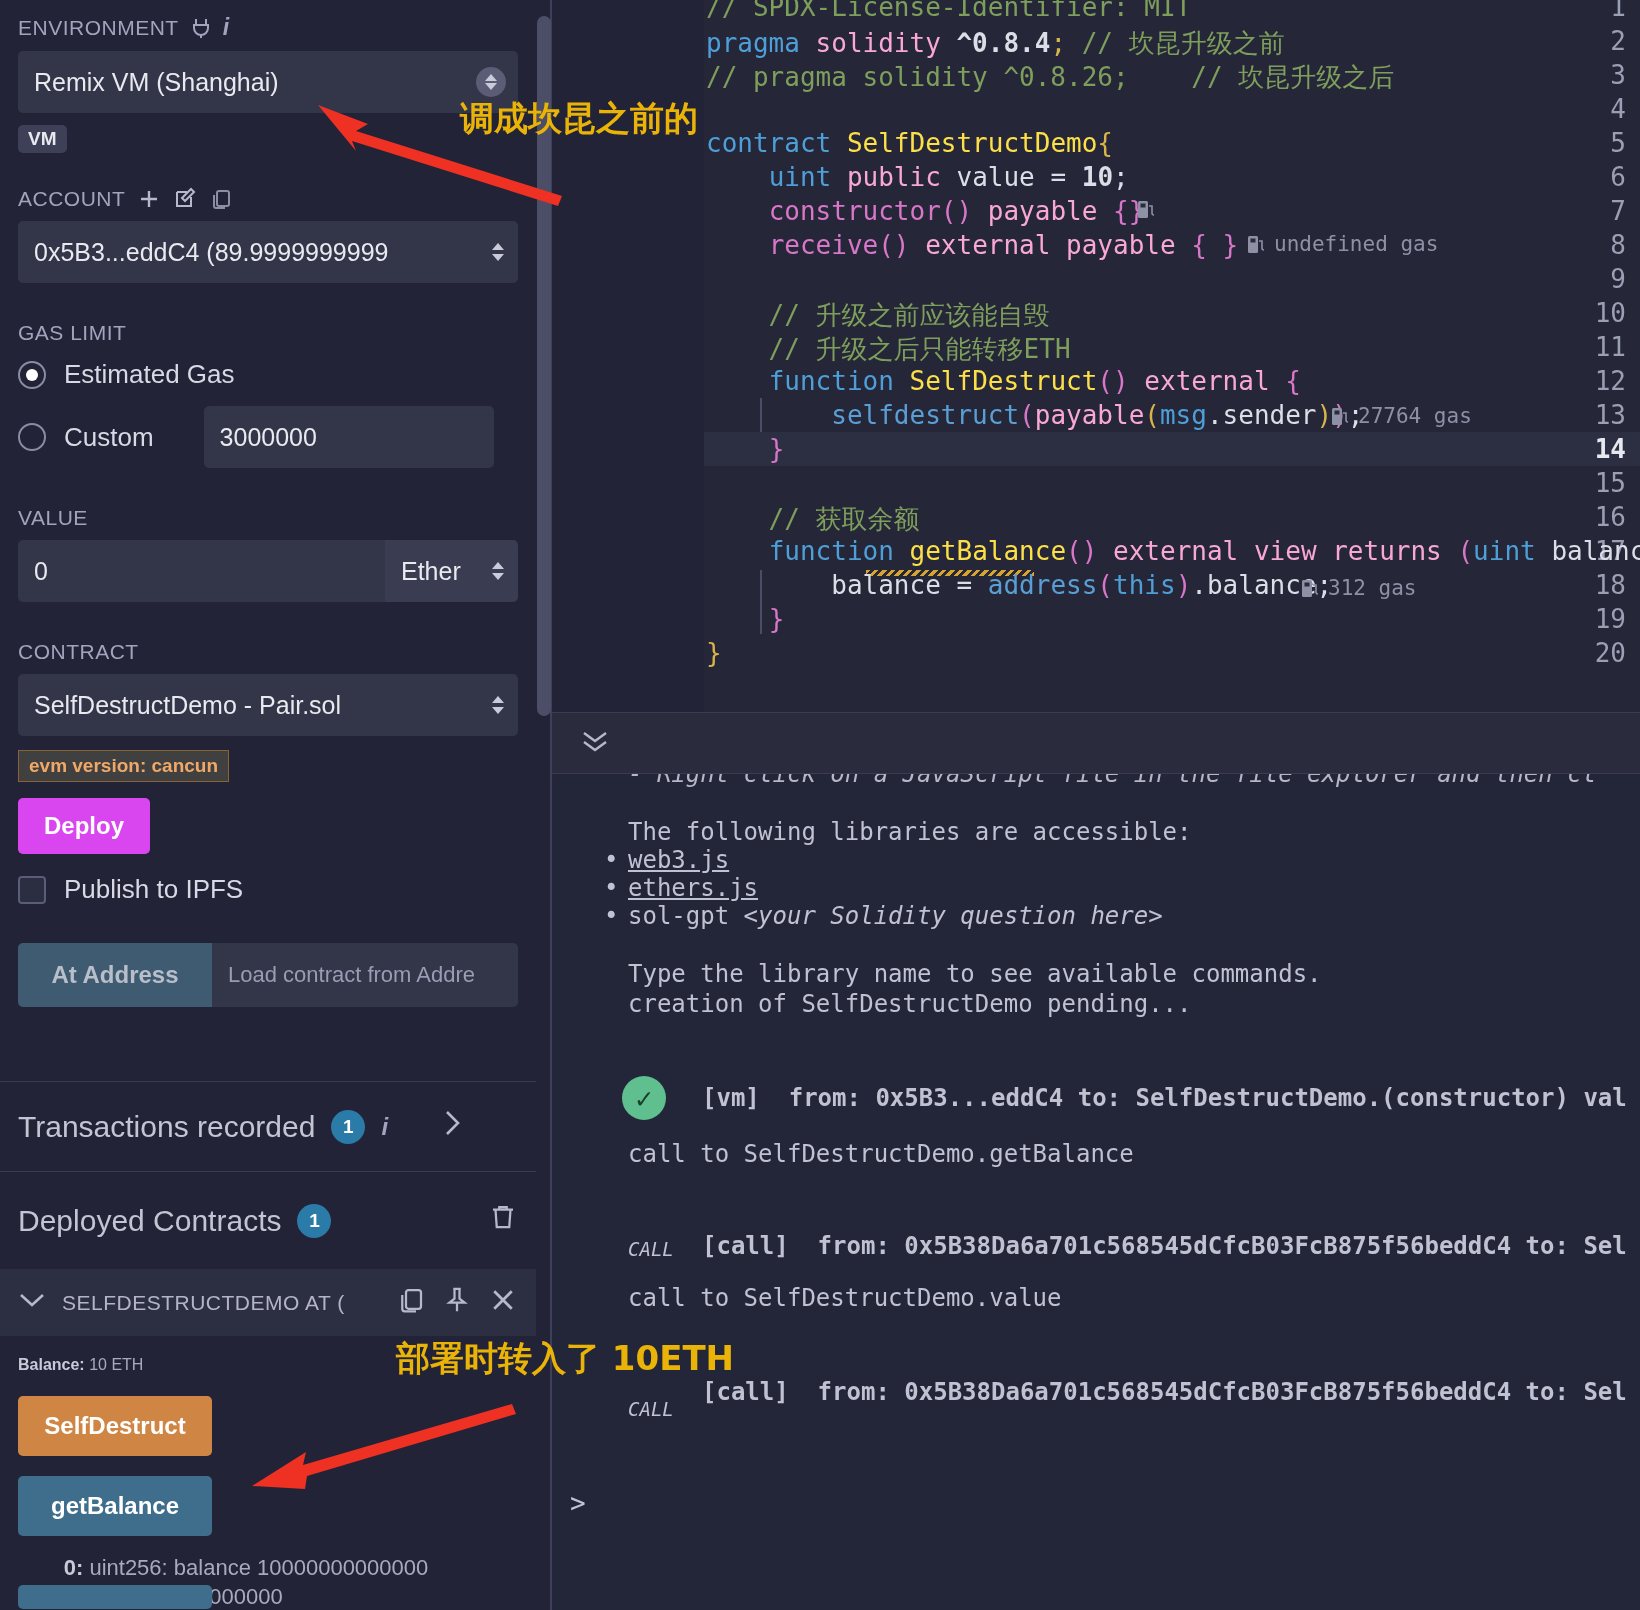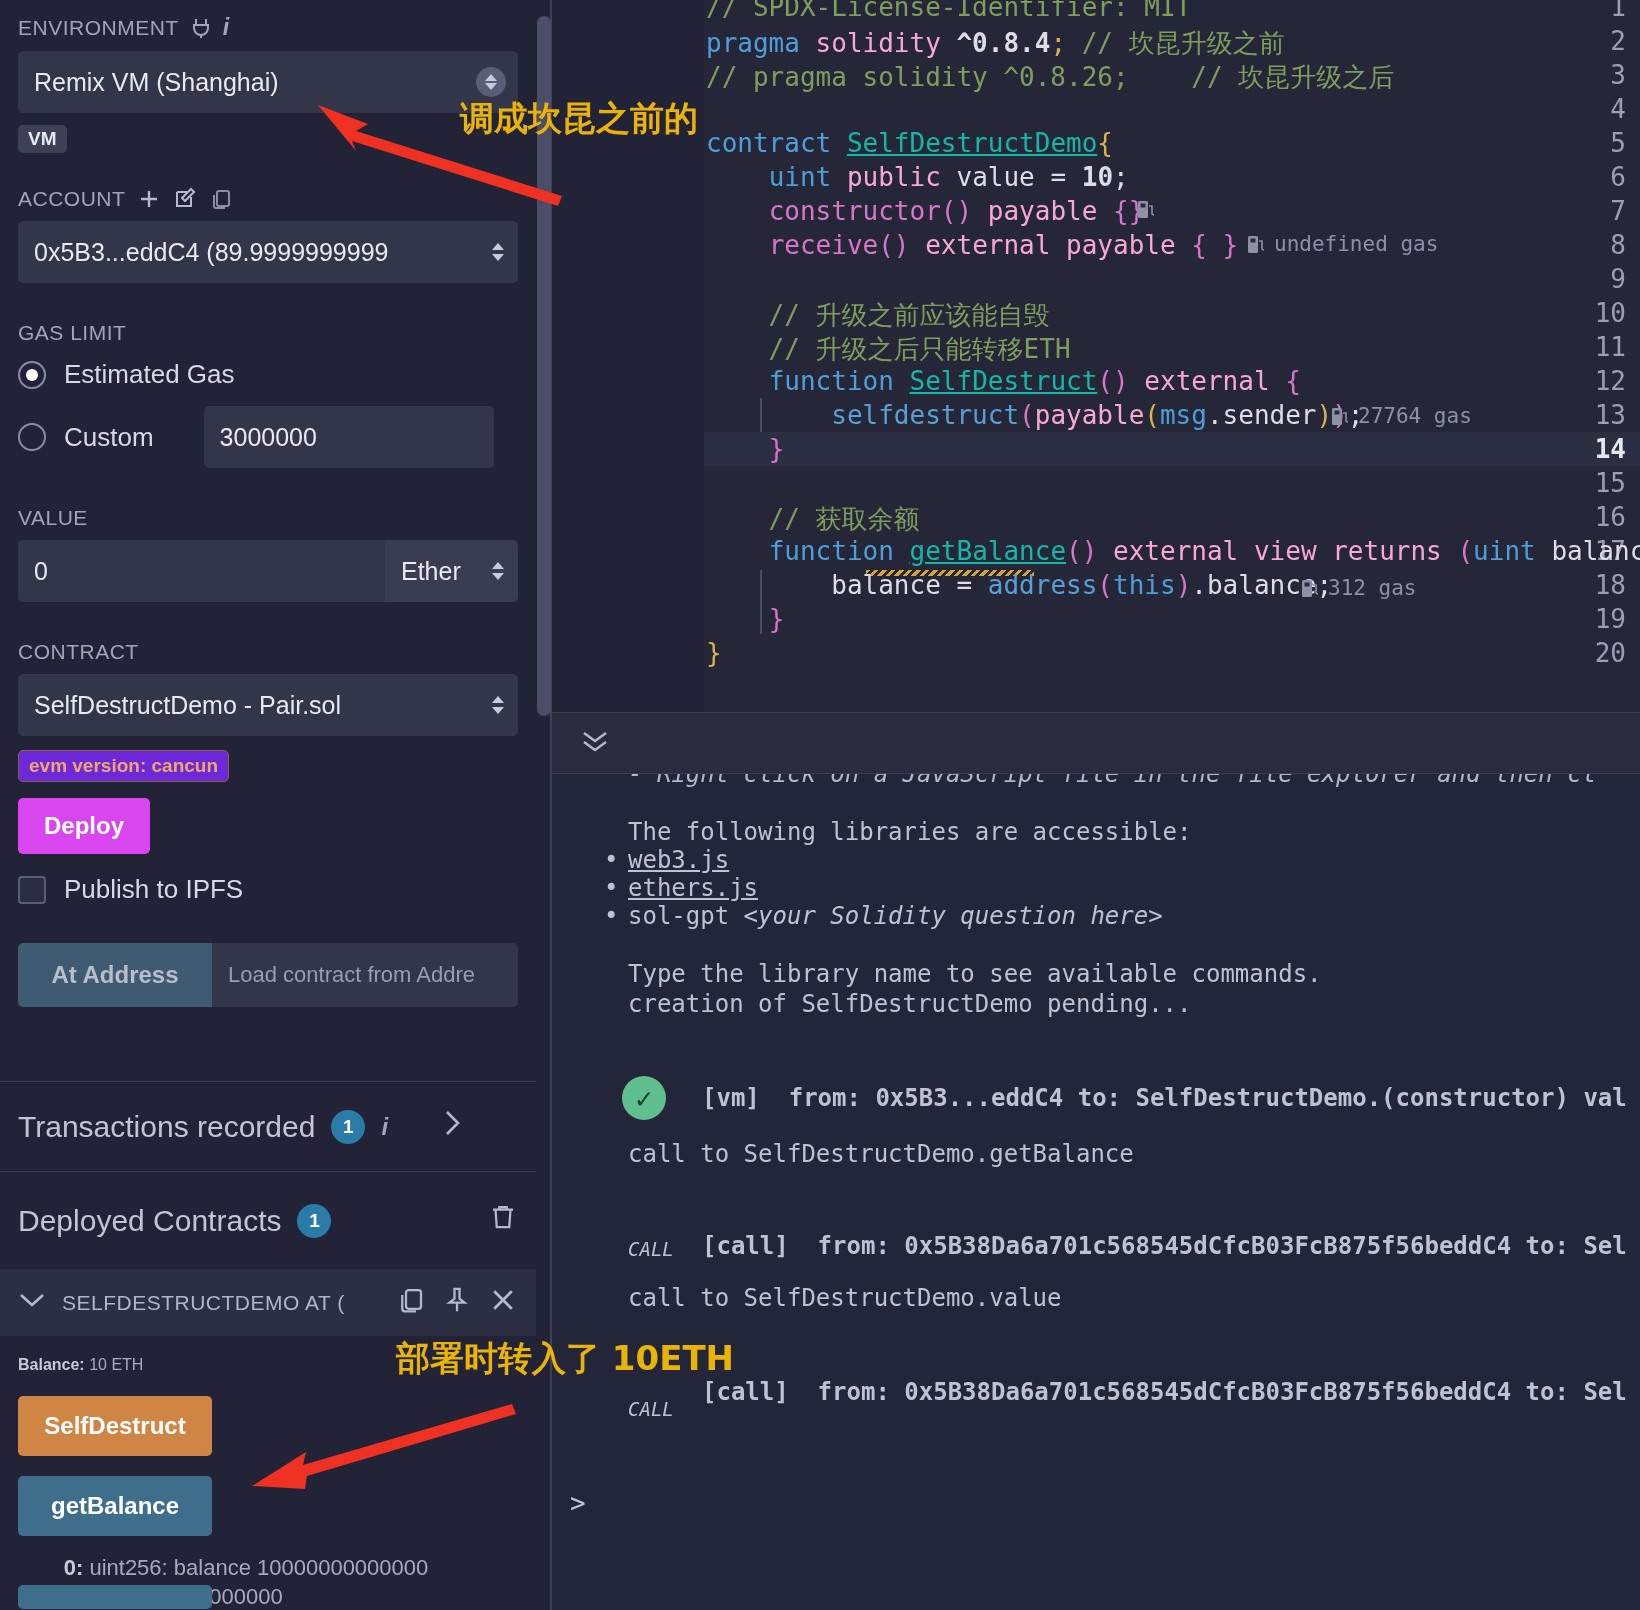--- a/index.html
+++ b/index.html
@@ -49,23 +49,23 @@
   .icon-btn { color: #a2a3bd; cursor: pointer; display:inline-flex; align-items:center; }
   .radio-row { display: flex; align-items: center; gap: 18px; }
   .radio {
     width: 28px; height: 28px; border-radius: 50%;
     border: 2px solid #8a8ca6; display: flex; align-items: center; justify-content: center;
     flex: 0 0 auto;
   }
   .radio.on::after { content:''; width: 12px; height: 12px; border-radius: 50%; background: #fff; }
   .radio-label { color: #d8d9e4; font-size: 26px; }
   .evm-badge {
-    display: inline-block; background: #6d28d9; border: 1px solid #8a6236;
+    display: inline-block; background: #404040; border: 1px solid #8a6236;
     color: #f0a868; font-size: 19px; font-weight: bold;
-    padding: 4px 10px; border-radius: 5px;
+    padding: 4px 10px; border-radius: 0;
   }
   .deploy-btn {
     background: #d946ef; color: #fff; font-weight: bold; font-size: 24px;
     border: none; border-radius: 5px; padding: 14px 26px; cursor: pointer;
   }
   .chk {
     width: 28px; height: 28px; border: 2px solid #5a5d75;
     border-radius: 4px; background: #2b2d40; flex: 0 0 auto;
   }
   .ataddr-wrap { display: flex; border-radius: 5px; overflow: hidden; }
@@ -142,21 +142,21 @@
     font-family: "DejaVu Sans Mono", monospace; font-size: 26px; color: #d4d6e2;
   }
   .cur-line-bg { position: absolute; left: 0; width: 100%; height: 34px; background: #2c2e42; }
   .indent-guide { position: absolute; width: 2px; background: #4a4d66; }
   .squiggle {
     position: absolute; height: 6px;
     background: repeating-linear-gradient(135deg,#d6a431 0 3px,transparent 3px 6px);
   }
   .k-comment { color: #7e9e5b; }
   .k-key { color: #4e9fd8; }
-  .k-fn { color: #14b8a6; text-decoration: underline; }
+  .k-fn { color: #fde047; }
   .k-punct { color: #d876c8; }
   .k-green { color: #f9a8d4; }
   .k-yellow { color: #d9b44a; }
   .k-var { color: #dcdde6; }
   .gas-note {
     position: absolute; color: #8e90a6; font-size: 21px;
     font-family: "DejaVu Sans Mono", monospace; display: flex; align-items: center; gap: 8px;
   }
   .pump { display:inline-block; }
 

